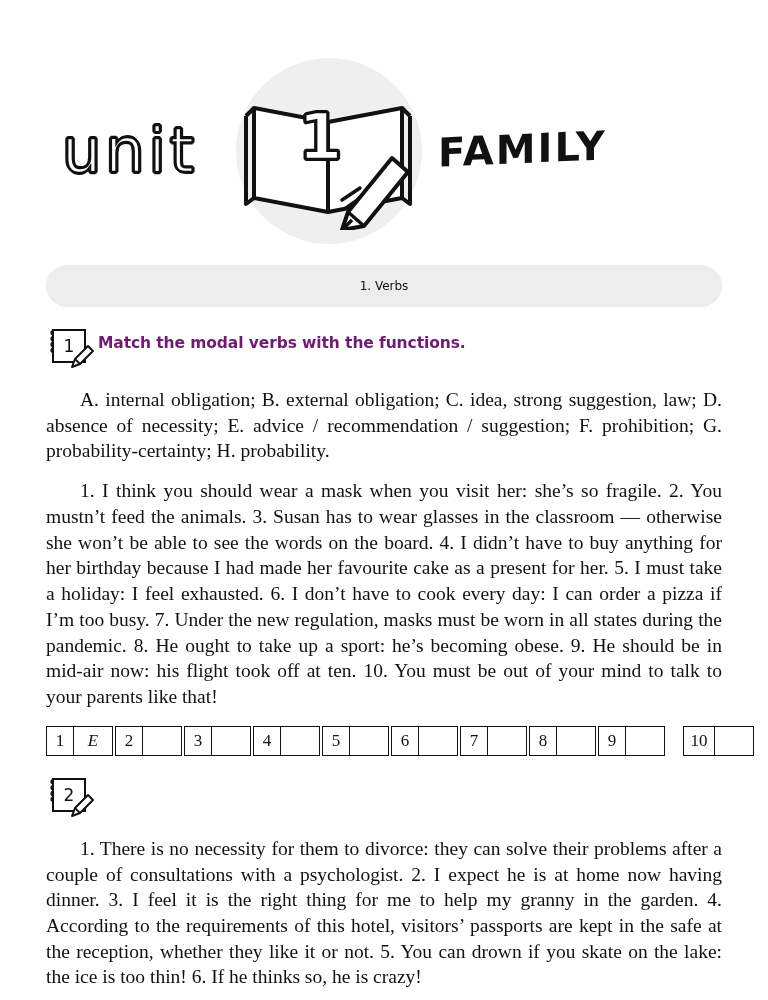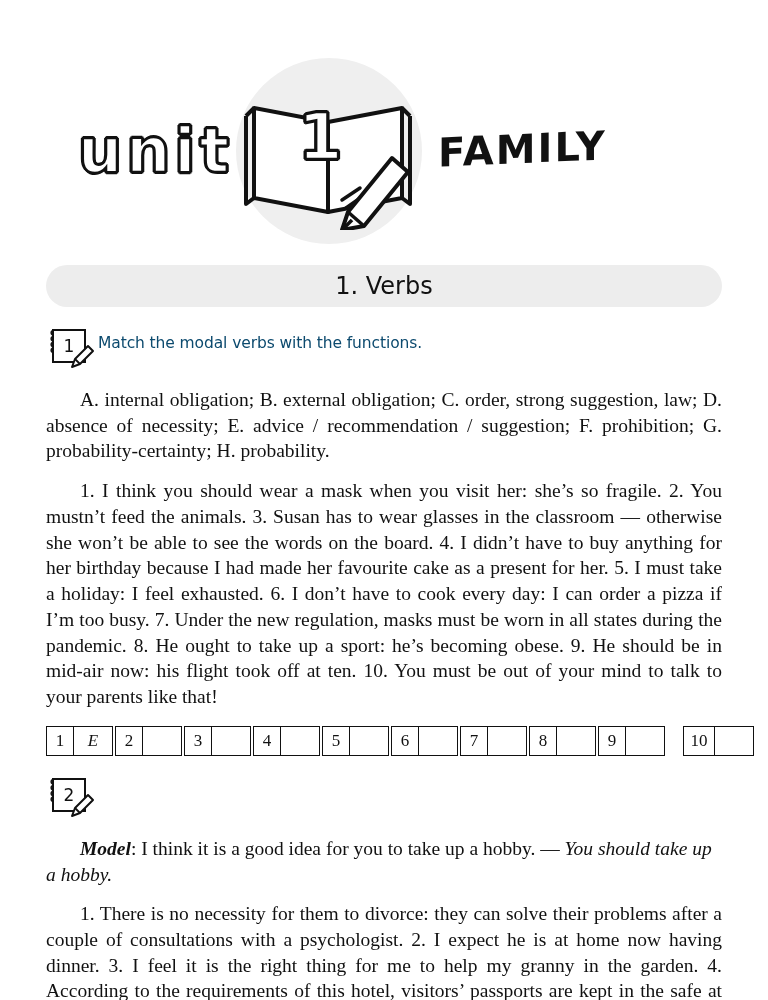--- a/index.html
+++ b/index.html
@@ -24,25 +24,25 @@
   }
 
   
   .unit-header {
     position: relative;
     height: 185px;
     margin-top: 58px;
   }
   .unit-word {
     position: absolute;
-    left: 32px;
+    left: 16px;
     top: 56px;
     font-family: "DejaVu Sans", sans-serif;
     font-size: 62px;
-    font-weight: 700;
+    font-weight: 400;
     letter-spacing: 4px;
     color: #ffffff;
     -webkit-text-stroke: 2.4px #111;
     text-shadow:
        2px 0 0 #111, -2px 0 0 #111, 0 2px 0 #111, 0 -2px 0 #111;
   }
   .badge-circle {
     position: absolute;
     left: 190px;
     top: 0px;
@@ -82,21 +82,21 @@
   
   .section-bar {
     margin: 22px 0 0 0;
     height: 42px;
     border-radius: 21px;
     background: #ededed;
     display: flex;
     align-items: center;
     justify-content: center;
     font-family: "DejaVu Sans", sans-serif;
-    font-size: 24px;
+    font-size: 12px;
     color: #111;
   }
 
   
   .task-head {
     display: flex;
     align-items: flex-start;
     margin-top: 20px;
   }
   .task-num {
@@ -129,22 +129,22 @@
   .task-num .pencil {
     position: absolute;
     left: 24px;
     top: 16px;
     width: 26px;
     height: 26px;
   }
   .task-title {
     font-family: "DejaVu Sans", sans-serif;
     font-size: 15.5px;
-    font-weight: 400;
-    color: #0c4a6e;
+    font-weight: 700;
+    color: #701a75;
     padding-top: 7px;
     letter-spacing: -0.1px;
   }
 
   p.body {
     font-size: 19.5px;
     line-height: 1.32;
     margin: 14px 0 0 0;
     text-align: justify;
     text-indent: 34px;
@@ -227,21 +227,21 @@
       </svg>
       <div class="pad">1</div>
       <svg class="pencil" viewBox="0 0 26 26">
         <path d="M2 24 L5 16 L18 3 L23 8 L10 21 Z" fill="#fff" stroke="#111" stroke-width="2" stroke-linejoin="round"></path>
         <path d="M5 16 L10 21" stroke="#111" stroke-width="1.8"></path>
       </svg>
     </div>
     <div class="task-title">Match the modal verbs with the functions.</div>
   </div>
 
-  <p class="body">A. internal obligation; B. external obligation; C. order, strong suggestion, law; D. absence of necessity; E. advice / recommendation / suggestion; F. prohibition; G. probability-certainty; H. probability.</p>
+  <p class="body">A. internal obligation; B. external obligation; C. idea, strong suggestion, law; D. absence of necessity; E. advice / recommendation / suggestion; F. prohibition; G. probability-certainty; H. probability.</p>
   <p class="body">1. I think you should wear a mask when you visit her: she’s so fragile. 2. You mustn’t feed the animals. 3. Susan has to wear glasses in the classroom — otherwise she won’t be able to see the words on the board. 4. I didn’t have to buy anything for her birthday because I had made her favourite cake as a present for her. 5. I must take a holiday: I feel exhausted. 6. I don’t have to cook every day: I can order a pizza if I’m too busy. 7. Under the new regulation, masks must be worn in all states during the pandemic. 8. He ought to take up a sport: he’s becoming obese. 9. He should be in mid-air now: his flight took off at ten. 10. You must be out of your mind to talk to your parents like that!</p>
 
   <div class="answer-row">
     <div class="ans-cell">
       <div class="ans-num">1</div>
       <div class="ans-box">E</div>
     </div>
     <div class="ans-cell">
       <div class="ans-num">2</div>
       <div class="ans-box"></div>
@@ -286,19 +286,16 @@
         <path d="M9 3 C2 3 2 9 9 9 M9 10 C2 10 2 16 9 16 M9 17 C2 17 2 23 9 23 M9 24 C2 24 2 30 9 30" fill="none" stroke="#111" stroke-width="1.8"></path>
       </svg>
       <div class="pad">2</div>
       <svg class="pencil" viewBox="0 0 26 26">
         <path d="M2 24 L5 16 L18 3 L23 8 L10 21 Z" fill="#fff" stroke="#111" stroke-width="2" stroke-linejoin="round"></path>
         <path d="M5 16 L10 21" stroke="#111" stroke-width="1.8"></path>
       </svg>
     </div>
   </div>
 
-  <p class="model-p">
-    <b>Model</b><span>: I think it is a good idea for you to take up a hobby. — </span><i>You should take up a hobby.</i>
-  </p>
 
   <p class="body">1. There is no necessity for them to divorce: they can solve their problems after a couple of consultations with a psychologist. 2. I expect he is at home now having dinner. 3. I feel it is the right thing for me to help my granny in the garden. 4. According to the requirements of this hotel, visitors’ passports are kept in the safe at the reception, whether they like it or not. 5. You can drown if you skate on the lake: the ice is too thin! 6. If he thinks so, he is crazy!</p>
 
 </div>
 
 </body></html>

